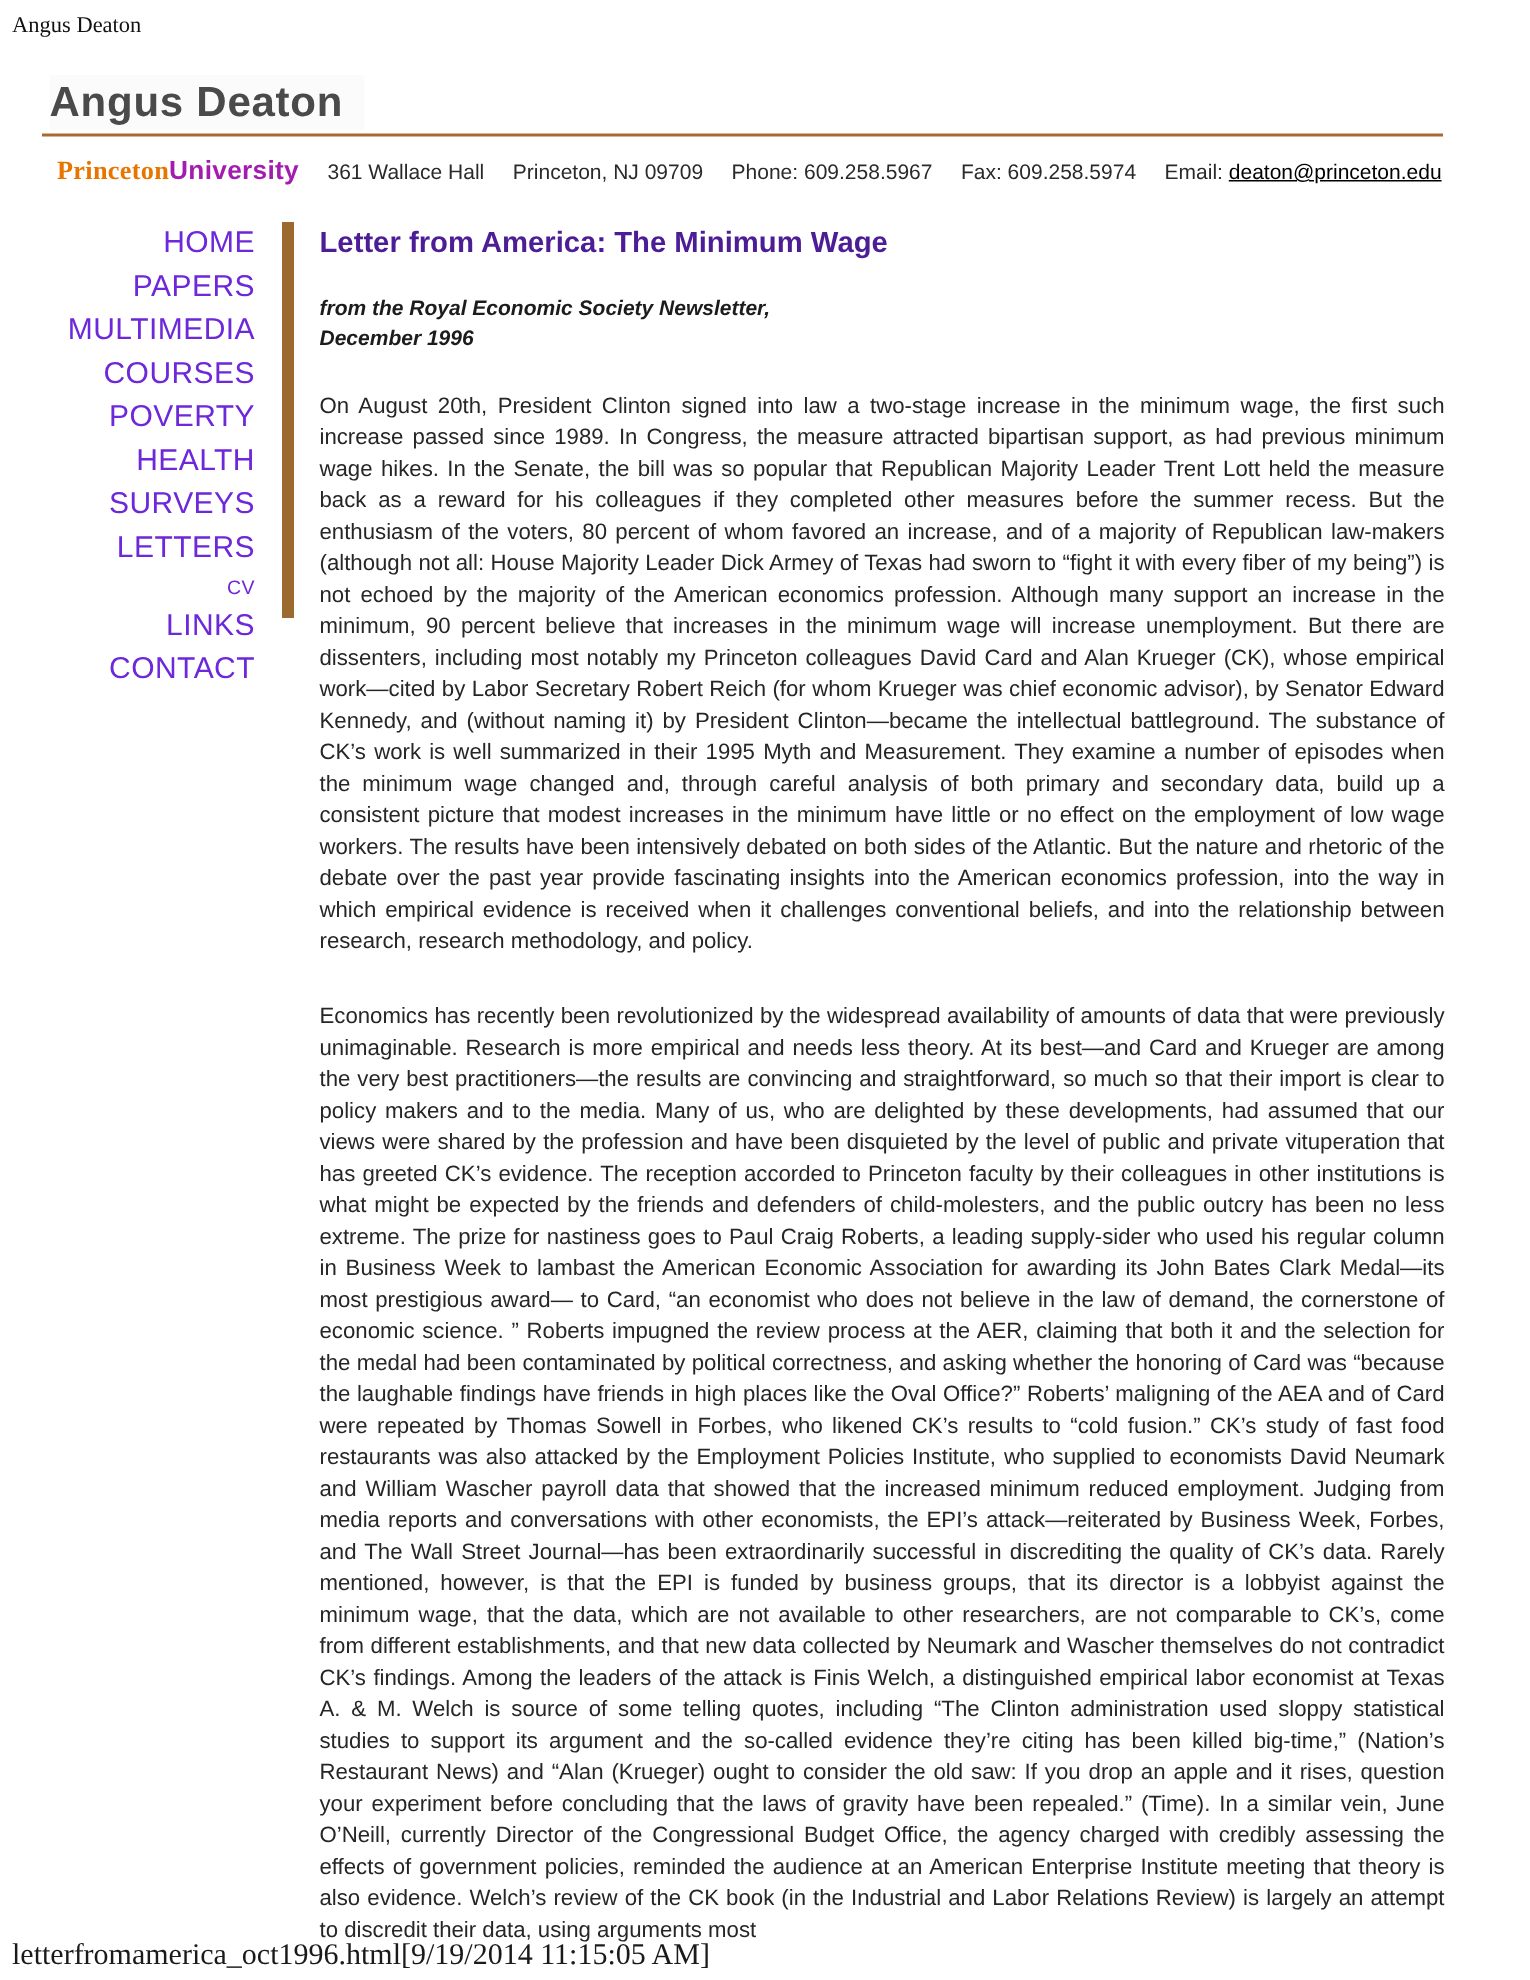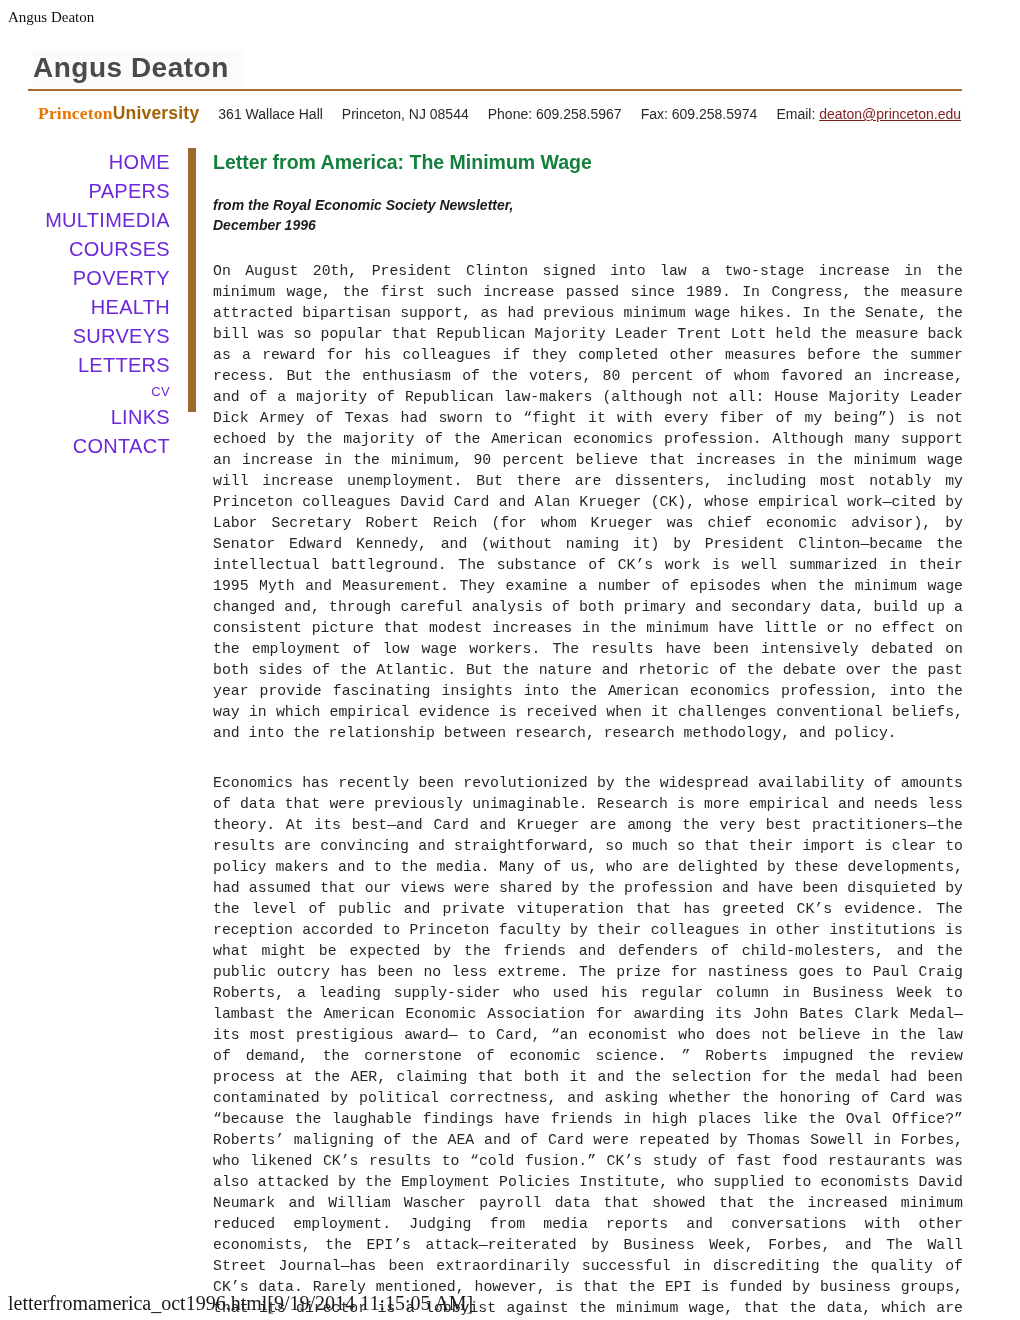--- a/index.html
+++ b/index.html
@@ -36,24 +36,24 @@
   
   .addr-row {
     position: absolute; top: 103px; left: 38px;
     width: 926px;
     display: flex; align-items: baseline;
     font-size: 14px; color: #2a2a2a;
     white-space: nowrap;
   }
   .logo { font-weight: bold; font-size: 17.5px; letter-spacing: 0.2px; }
   .logo .logo-princeton { color: #E77500; font-family: Liberation Serif, serif; }
-  .logo .logo-university { color: #a16207; }
+  .logo .logo-university { color: #a21caf; }
   .addr-item { margin-left: 19px; }
   .addr-item:first-of-type { margin-left: 20px; }
-  .email-link { color: #7f1d1d; text-decoration: underline; }
+  .email-link { color: #000000; text-decoration: underline; }
 
   
   .nav {
     position: absolute; top: 148px; left: 0;
     width: 170px; text-align: right;
   }
   .nav-item {
     display: block;
     font-size: 20px; line-height: 29px;
     color: #6d28d9; text-decoration: none;
@@ -69,33 +69,32 @@
   }
 
   
   .content {
     position: absolute; top: 148px; left: 213px;
     width: 750px;
   }
   .title {
     margin: 3px 0 0 0;
     font-size: 19.5px; font-weight: bold;
-    color: #15803d;
+    color: #4c1d95;
   }
   .subtitle {
     margin-top: 21px;
     font-size: 14px; font-weight: bold; font-style: italic;
     line-height: 20px; color: #1c1c1c;
   }
   .body-para {
     margin: 0; margin-top: 26px;
     font-size: 14.8px; line-height: 21px;
     text-align: justify;
     color: #262626;
-    font-family: Liberation Mono, monospace;
   }
   .body-para + .body-para { margin-top: 29px; }
 
   .footer {
     position: absolute; top: 1292px; left: 8px;
     font-family: "Liberation Serif", serif;
     font-size: 20px; color: #1a1a1a;
   }
 </style>
 </head>
@@ -103,21 +102,21 @@
 
 <div class="window-title">Angus Deaton</div>
 
 <div class="site-title">Angus Deaton</div>
 
 <div class="top-rule"></div>
 
 <div class="addr-row">
   <span class="logo"><span class="logo-princeton">Princeton</span><span class="logo-university">University</span></span>
   <span class="addr-item">361 Wallace Hall</span>
-  <span class="addr-item">Princeton, NJ 08544</span>
+  <span class="addr-item">Princeton, NJ 09709</span>
   <span class="addr-item">Phone: 609.258.5967</span>
   <span class="addr-item">Fax: 609.258.5974</span>
   <span class="addr-item"><span>Email: </span><a href="#" class="email-link">deaton@princeton.edu</a></span>
 </div>
 
 <nav class="nav">
   <a href="#" class="nav-item">HOME</a>
   <a href="#" class="nav-item">PAPERS</a>
   <a href="#" class="nav-item">MULTIMEDIA</a>
   <a href="#" class="nav-item">COURSES</a>

